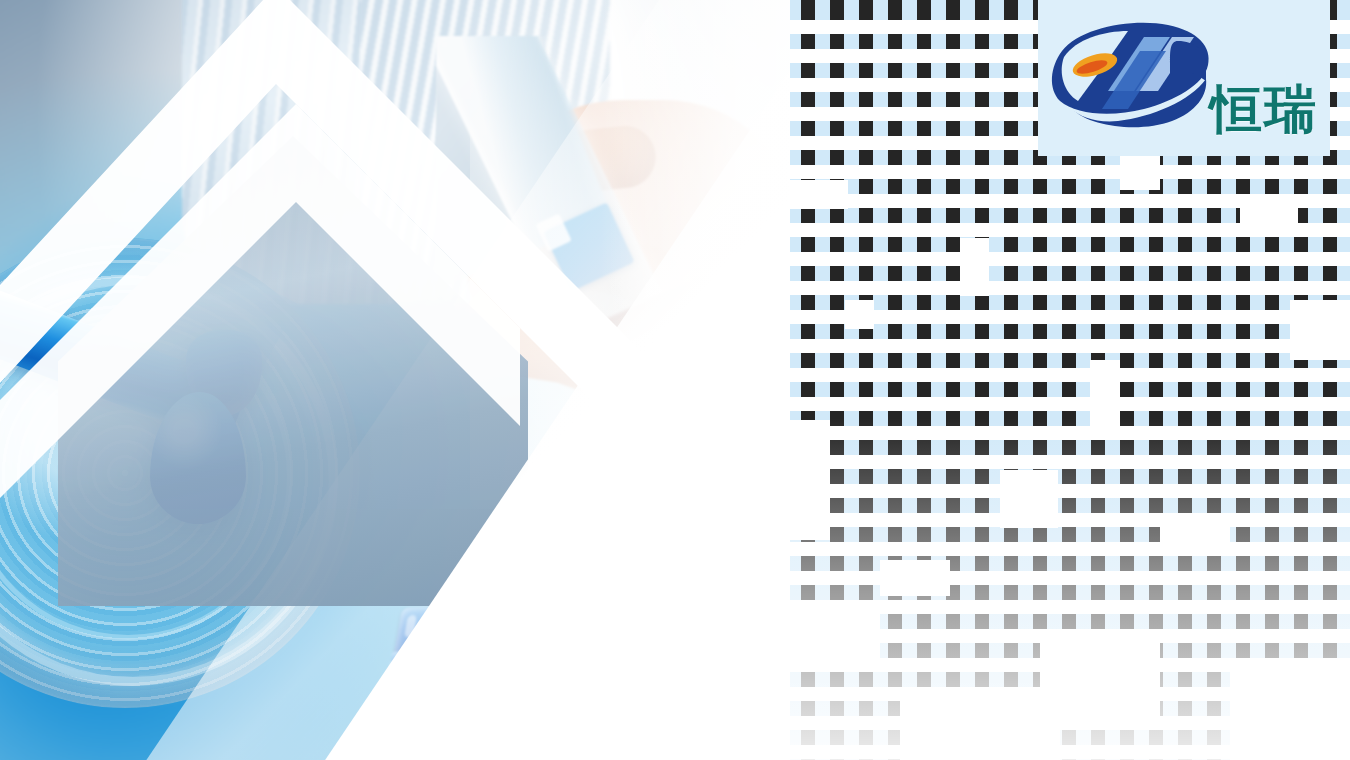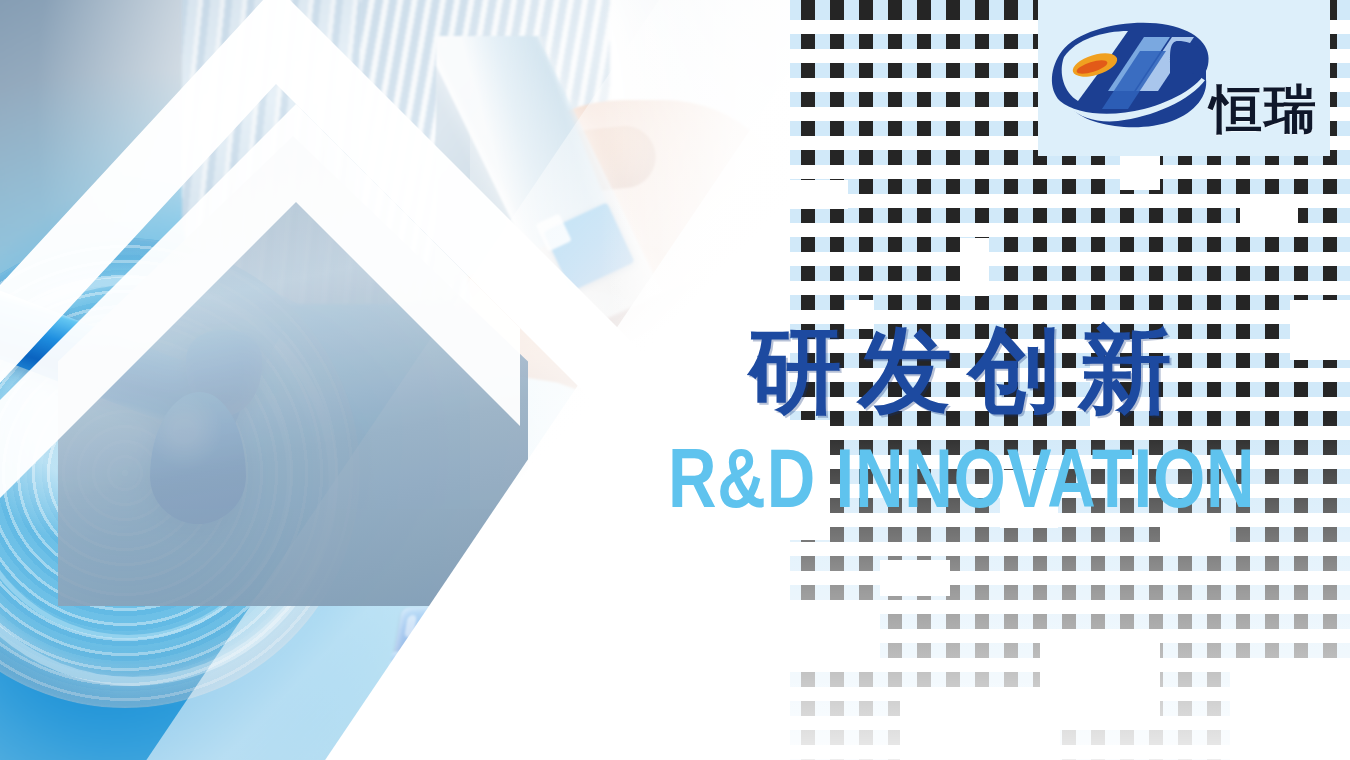--- a/index.html
+++ b/index.html
@@ -346,21 +346,21 @@
     width:272px; height:126px;
   }
   .logo-mark{ position:absolute; left:0; top:2px; width:168px; height:122px; }
   .logo-cn{
     position:absolute;
     right:2px; bottom:6px;
     font-family:"DejaVu Sans", sans-serif;
     font-size:52px;
     font-weight:bold;
     letter-spacing:2px;
-    color:#0f172a;
+    color:#0f766e;
     line-height:1;
     white-space:nowrap;
     text-shadow:0 1px 0 rgba(255,255,255,.6);
   }
 
   
   .headline{
     position:absolute;
     left:748px; top:324px;
     width:600px;
@@ -502,18 +502,14 @@
 
         <ellipse cx="47" cy="48" rx="23" ry="10" transform="rotate(-17 47 48)" fill="#f0a020"></ellipse>
         <ellipse cx="44" cy="50" rx="16" ry="5" transform="rotate(-17 44 50)" fill="#e25a18"></ellipse>
 
         <path d="M130,24 C146,24 158,34 158,46 L158,64 L146,56 L134,64 L122,56 L122,46 C122,34 122,24 130,24 Z" fill="#1c3f92"></path>
       </svg>
       <div class="logo-cn">恒瑞</div>
     </div>
   </div>
 
-  <div class="headline">
-    <div class="title-cn">研发创新</div>
-    <div class="title-en">R&amp;D INNOVATION</div>
-  </div>
 
 </div>
 
 </body></html>

